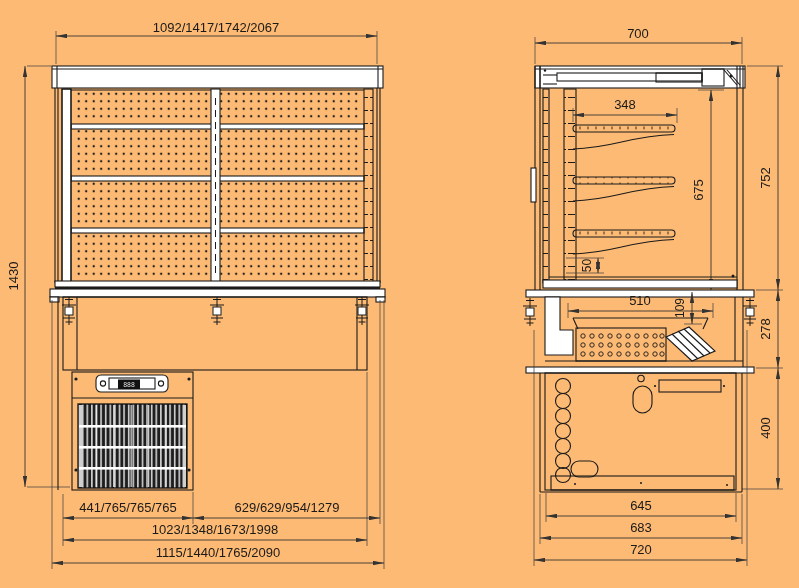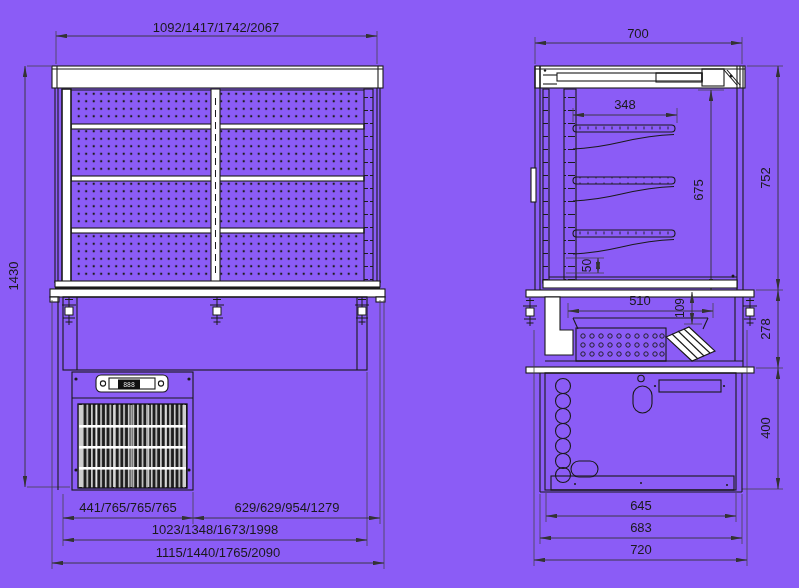--- a/index.html
+++ b/index.html
@@ -1,17 +1,17 @@
 <!DOCTYPE html>
 <html><head>
 <meta charset="utf-8">
 <style>
   html,body{margin:0;padding:0;background:#ffffff;}
   body{width:799px;height:588px;overflow:hidden;font-family:"Liberation Sans",sans-serif;}
-  .drawing-frame{width:799px;height:588px;background:#8b5cf6;}
+  .drawing-frame{width:799px;height:588px;background:#fdba74;}
   svg{display:block;}
   .ol{stroke:#1a1a1a;stroke-width:1.1;fill:none;}
   .ol2{stroke:#1a1a1a;stroke-width:1.8;fill:none;}
   .wfill{fill:#ffffff;stroke:#1a1a1a;stroke-width:1.1;}
   .diml{stroke:#333;stroke-width:0.9;fill:none;}
   .ext{stroke:#444;stroke-width:0.75;fill:none;}
   .dim{font-family:"Liberation Sans",sans-serif;font-size:13px;fill:#1a1a1a;text-anchor:middle;}
   .dimsm{font-size:12px;}
   .seg{font-family:"Liberation Mono",monospace;font-size:6.5px;fill:#e8e8e8;text-anchor:middle;}
   .dash{stroke:#1a1a1a;stroke-width:1;stroke-dasharray:7 5;fill:none;}

